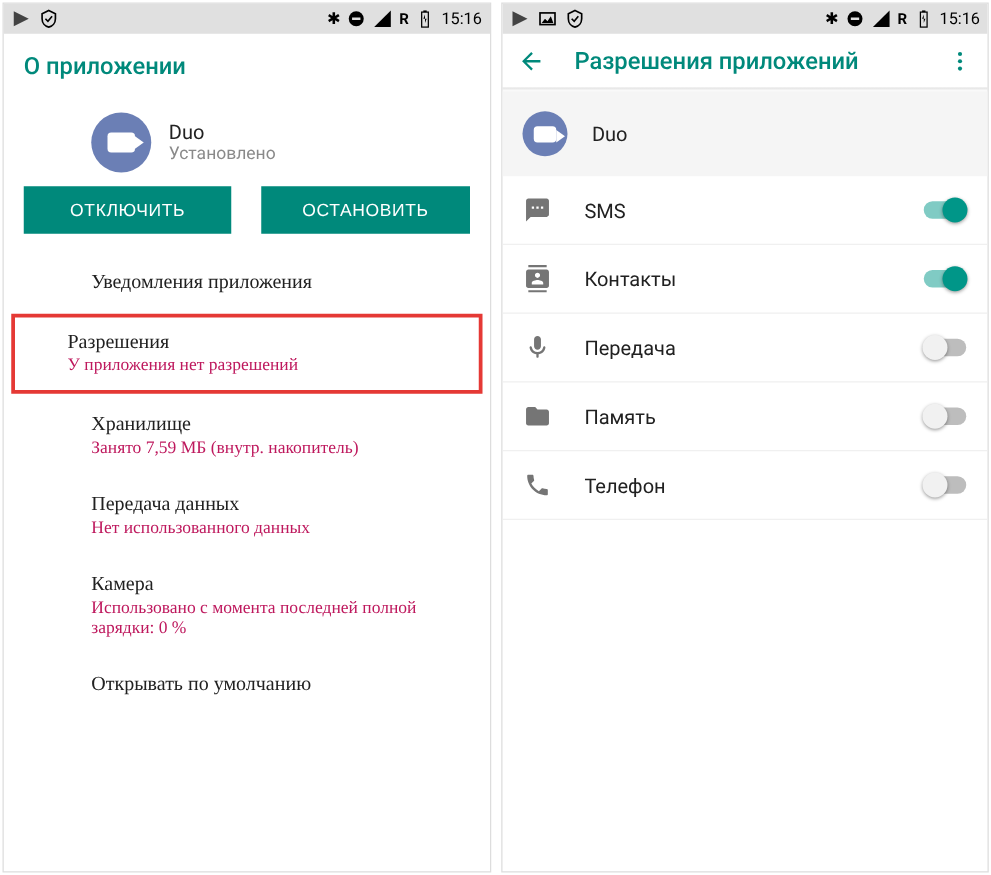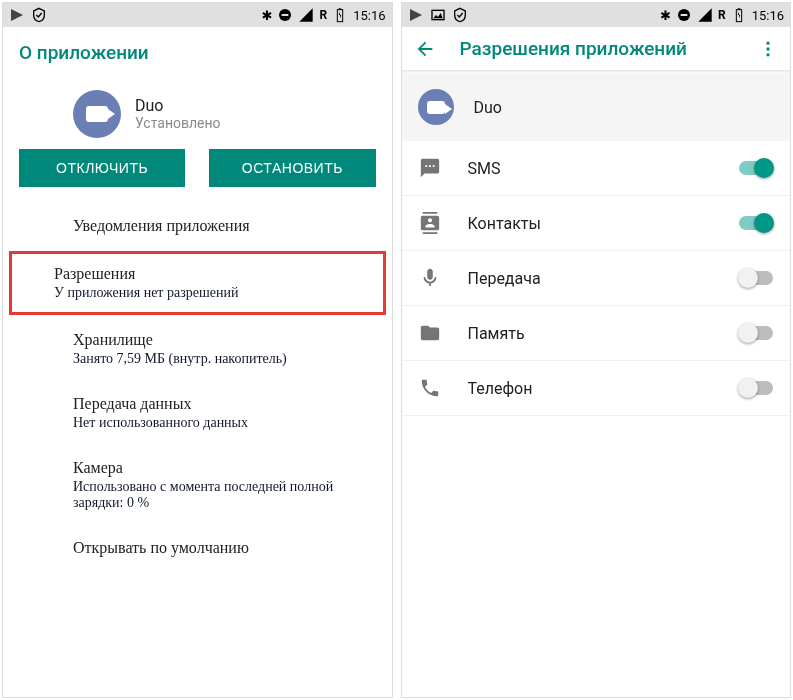--- a/index.html
+++ b/index.html
@@ -24,21 +24,21 @@
     .app-info-text { margin-left: 62px; }
     .app-name { font-size: 16px; color: #222; }
     .app-status { font-size: 14px; color: #8a8a8a; }
     
     .btn-row { display: flex; gap: 24px; padding: 0 16px 16px 16px; }
     .btn { flex: 1; background: #00897b; color: #fff; border: none; padding: 11px 0; font-size: 14px; font-weight: 500; letter-spacing: 0.5px; cursor: pointer; }
     
     .list-item { padding: 14px 16px 14px 70px; font-family: Liberation Serif, serif; }
     .list-item.highlighted { border: 3px solid #e53935; margin: 2px 6px; padding: 11px 13px 11px 42px; }
     .item-title { font-size: 16px; color: #212121; }
-    .item-sub { font-size: 14px; color: #0f172a; margin-top: 2px; }
+    .item-sub { font-size: 14px; color: #be185d; margin-top: 2px; }
     
     .perm-header-row { display: flex; align-items: center; padding: 16px 16px; background: #f5f5f5; }
     .perm-header-row .duo-icon { width: 36px; height: 36px; border-radius: 50%; background: #6b7fb5; display: flex; align-items: center; justify-content: center; }
     .perm-header-row .name { margin-left: 20px; font-size: 16px; color: #212121; }
     
     .perm-row { display: flex; align-items: center; padding: 16px 16px; border-bottom: 1px solid #f0f0f0; }
     .perm-icon { width: 24px; display: flex; align-items: center; justify-content: center; color: #757575; }
     .perm-label { margin-left: 26px; font-size: 16px; color: #212121; flex: 1; }
     
     .toggle { width: 36px; height: 20px; position: relative; }

